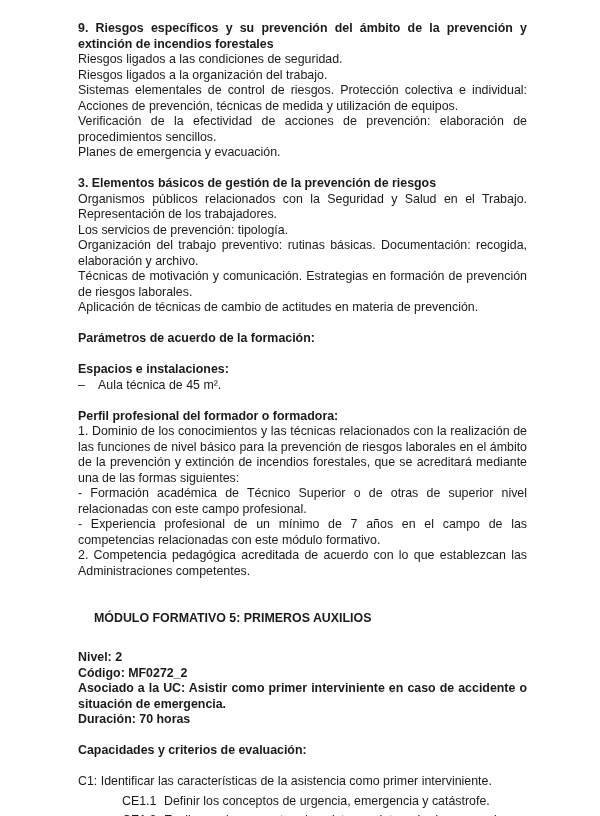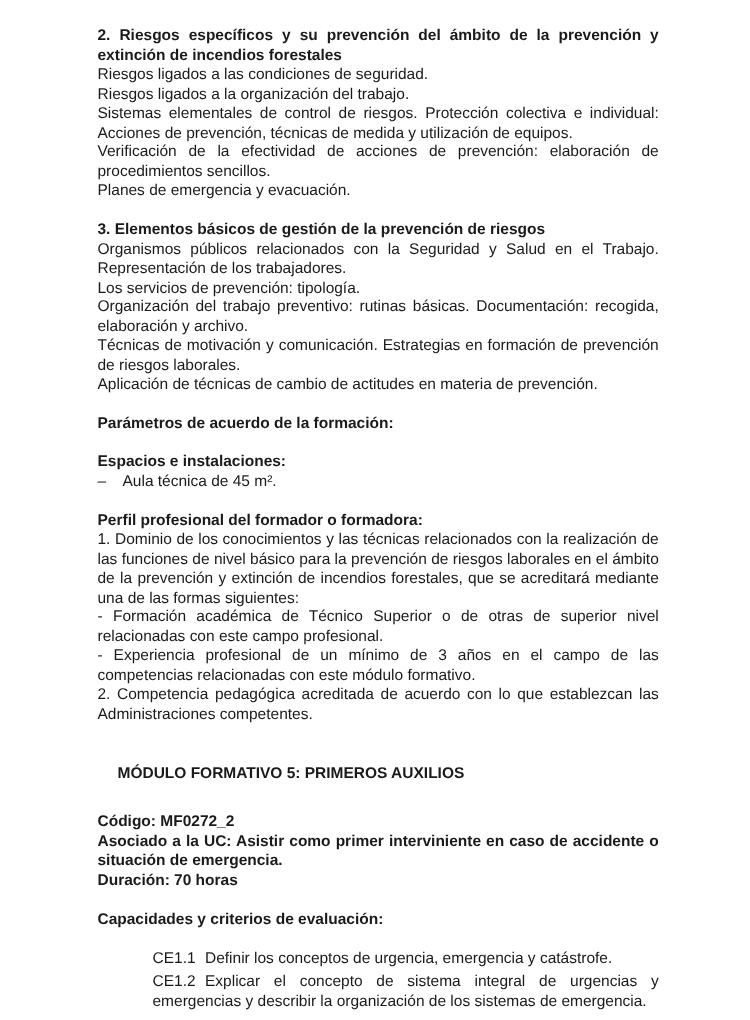--- a/index.html
+++ b/index.html
@@ -58,21 +58,21 @@
   .ce .ce-code {
     display: inline-block;
     width: 42px;
   }
 </style>
 </head>
 <body>
 
 <div class="page">
 
-  <p class="p b">2. Riesgos específicos y su prevención del ámbito de la prevención y extinción de incendios forestales</p>
+  <p class="p b">9. Riesgos específicos y su prevención del ámbito de la prevención y extinción de incendios forestales</p>
   <p class="p">Riesgos ligados a las condiciones de seguridad.</p>
   <p class="p">Riesgos ligados a la organización del trabajo.</p>
   <p class="p">Sistemas elementales de control de riesgos. Protección colectiva e individual: Acciones de prevención, técnicas de medida y utilización de equipos.</p>
   <p class="p">Verificación de la efectividad de acciones de prevención: elaboración de procedimientos sencillos.</p>
   <p class="p">Planes de emergencia y evacuación.</p>
 
   <div class="gap"></div>
 
   <p class="p b">3. Elementos básicos de gestión de la prevención de riesgos</p>
   <p class="p">Organismos públicos relacionados con la Seguridad y Salud en el Trabajo. Representación de los trabajadores.</p>
@@ -89,36 +89,38 @@
   <div class="bullet">
     <span class="dash">–</span>
     <span>Aula técnica de 45 m².</span>
   </div>
 
   <div class="gap"></div>
 
   <p class="p b">Perfil profesional del formador o formadora:</p>
   <p class="p">1. Dominio de los conocimientos y las técnicas relacionados con la realización de las funciones de nivel básico para la prevención de riesgos laborales en el ámbito de la prevención y extinción de incendios forestales, que se acreditará mediante una de las formas siguientes:</p>
   <p class="p">- Formación académica de Técnico Superior o de otras de superior nivel relacionadas con este campo profesional.</p>
-  <p class="p">- Experiencia profesional de un mínimo de 3 años en el campo de las competencias relacionadas con este módulo formativo.</p>
+  <p class="p">- Experiencia profesional de un mínimo de 7 años en el campo de las competencias relacionadas con este módulo formativo.</p>
   <p class="p">2. Competencia pedagógica acreditada de acuerdo con lo que establezcan las Administraciones competentes.</p>
 
   <div class="gap"></div>
 
   <p class="module-title">MÓDULO FORMATIVO 5: PRIMEROS AUXILIOS</p>
   <div class="gap-sm"></div>
+  <p class="p b">Nivel: 2</p>
   <p class="p b">Código: MF0272_2</p>
   <p class="p b">Asociado a la UC: Asistir como primer interviniente en caso de accidente o situación de emergencia.</p>
   <p class="p b">Duración: 70 horas</p>
 
   <div class="gap"></div>
 
   <p class="p b">Capacidades y criterios de evaluación:</p>
   <div class="gap"></div>
 
+  <p class="cap" style="margin-bottom:4px;">C1: Identificar las características de la asistencia como primer interviniente.</p>
 
   <p class="ce">
     <span class="ce-code">CE1.1</span><span>Definir los conceptos de urgencia, emergencia y catástrofe.</span>
   </p>
   <p class="ce">
     <span class="ce-code">CE1.2</span><span>Explicar el concepto de sistema integral de urgencias y emergencias y describir la organización de los sistemas de emergencia.</span>
   </p>
 
 </div>
 

